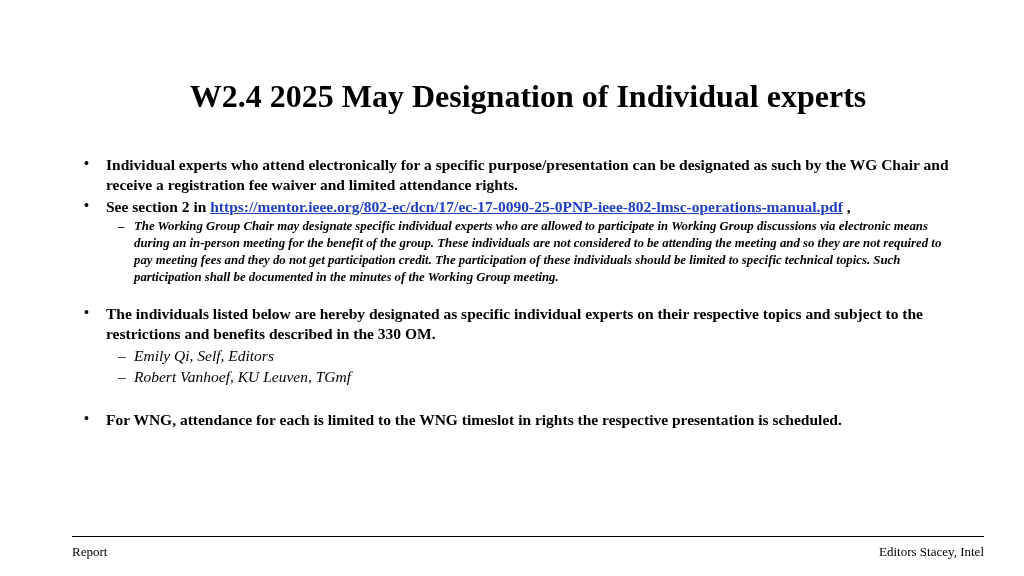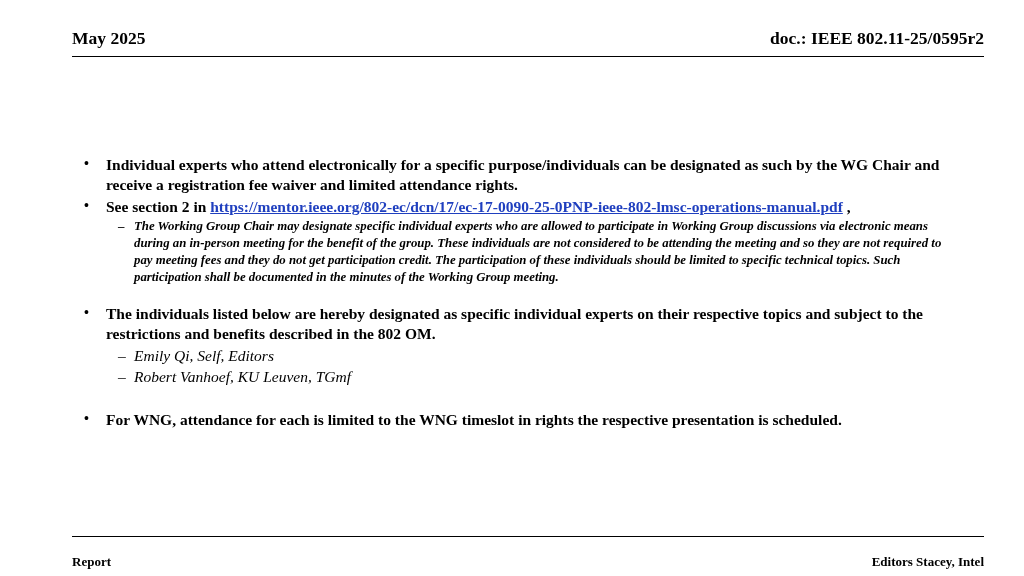--- a/index.html
+++ b/index.html
@@ -127,71 +127,67 @@
   .spacer-md { height: 18px; }
   .spacer-lg { height: 22px; }
 
   
   .footer {
     position: absolute;
     left: 72px;
     top: 536px;
     width: 912px;
     border-top: 1.5px solid #000;
-    padding-top: 17px;
+    padding-top: 7px;
     display: flex;
     justify-content: space-between;
     font-size: 13px;
-    font-weight: bold;
   }
   .footer-center {
     position: absolute;
     left: 0;
     right: 0;
     text-align: center;
     font-size: 13px;
     pointer-events: none;
   }
   .footer-left, .footer-right { position: relative; z-index: 2; }
 </style>
 </head>
 <body>
 
 <div class="slide">
 
-  <div class="header">
-    <div class="header-date">May 2025</div>
-    <div class="header-doc">doc.: IEEE 802.11-25/0595r2</div>
-  </div>
-
+
+  <div class="title">W2.4 2025 May Designation of Individual experts</div>
 
   <div class="body">
 
     <div class="bullet">
       <div class="marker">•</div>
-      <div class="text">Individual experts who attend electronically for a specific purpose/individuals can be designated as such by the WG Chair and receive a registration fee waiver and limited attendance rights.</div>
+      <div class="text">Individual experts who attend electronically for a specific purpose/presentation can be designated as such by the WG Chair and receive a registration fee waiver and limited attendance rights.</div>
     </div>
 
     <div class="bullet">
       <div class="marker">•</div>
       <div class="text">
         <span>See section 2 in </span><a class="link" href="#">https://mentor.ieee.org/802-ec/dcn/17/ec-17-0090-25-0PNP-ieee-802-lmsc-operations-manual.pdf</a><span> ,</span>
       </div>
     </div>
 
     <div class="subitalic">
       <div class="marker">–</div>
       <div class="text">The Working Group Chair may designate specific individual experts who are allowed to participate in Working Group discussions via electronic means during an in-person meeting for the benefit of the group. These individuals are not considered to be attending the meeting and so they are not required to pay meeting fees and they do not get participation credit. The participation of these individuals should be limited to specific technical topics. Such participation shall be documented in the minutes of the Working Group meeting.</div>
     </div>
 
     <div class="spacer-md"></div>
 
     <div class="bullet">
       <div class="marker">•</div>
-      <div class="text">The individuals listed below are hereby designated as specific individual experts on their respective topics and subject to the restrictions and benefits described in the 802 OM.</div>
+      <div class="text">The individuals listed below are hereby designated as specific individual experts on their respective topics and subject to the restrictions and benefits described in the 330 OM.</div>
     </div>
 
     <div class="sub">
       <div class="marker">–</div>
       <div class="text">Emily Qi, Self, Editors</div>
     </div>
 
     <div class="sub">
       <div class="marker">–</div>
       <div class="text">Robert Vanhoef, KU Leuven, TGmf</div>

